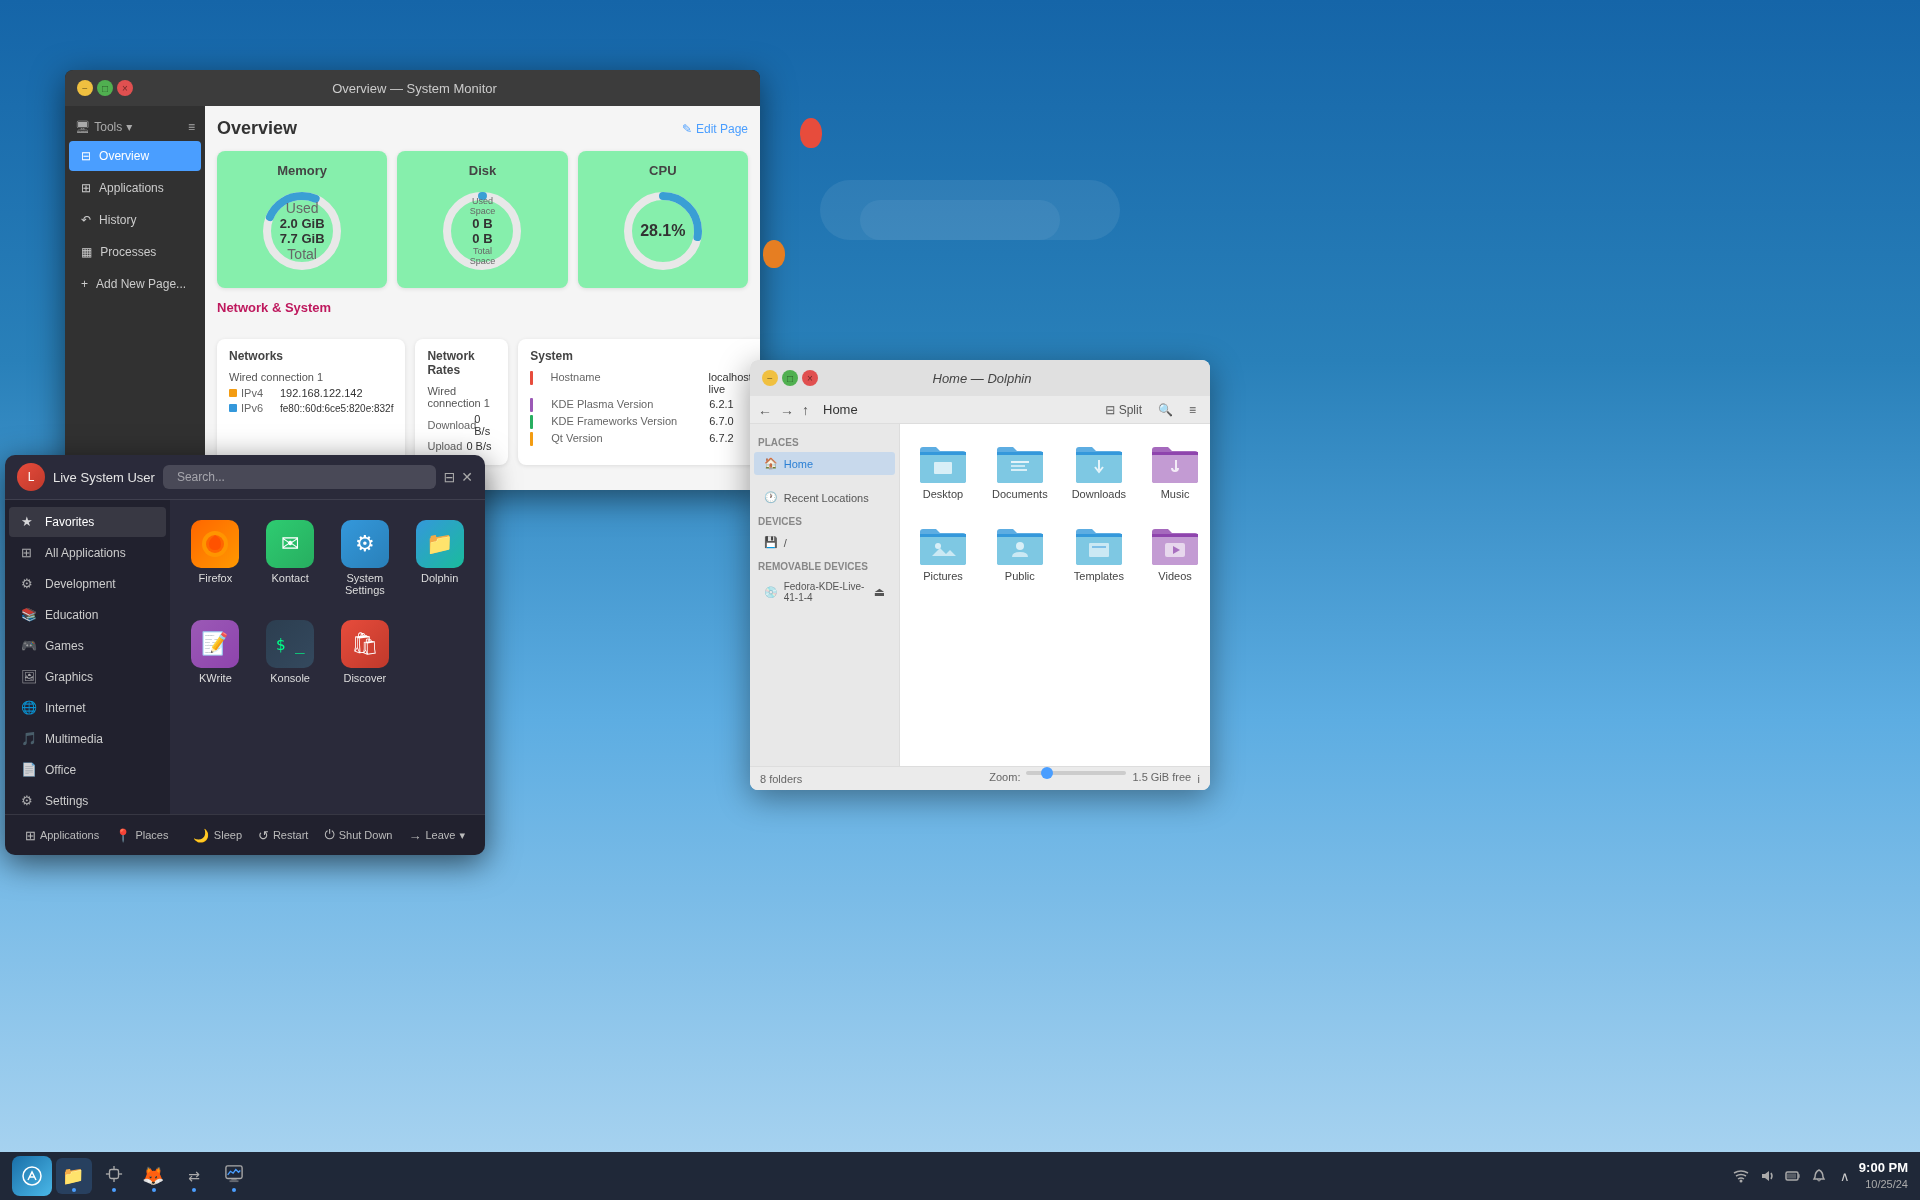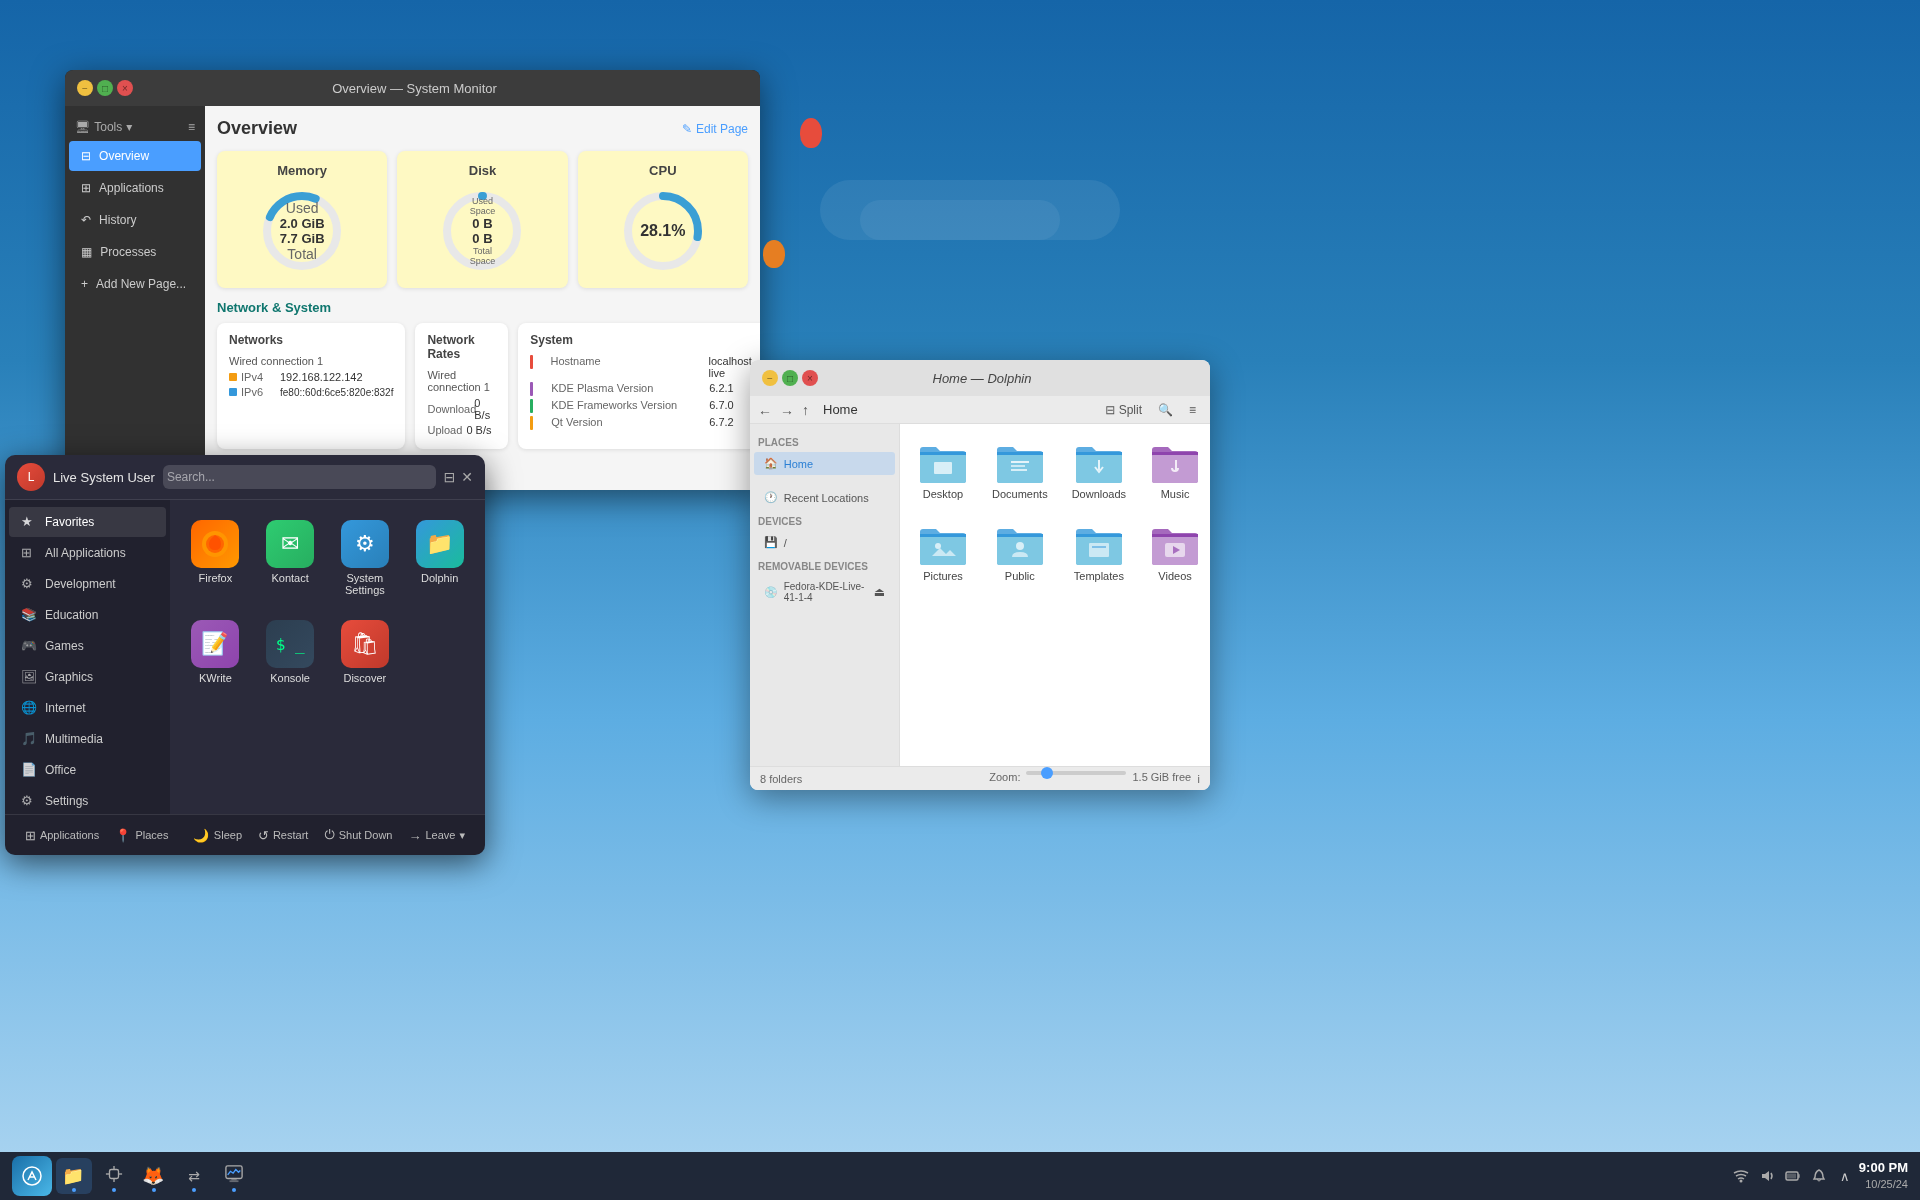--- a/index.html
+++ b/index.html
@@ -141,21 +141,21 @@
     }
 
     
     .gauge-row {
       display: flex;
       gap: 10px;
       margin-bottom: 12px;
     }
     .gauge-card {
       flex: 1;
-      background: #fef9c3;
+      background: #86efac;
       border-radius: 8px;
       padding: 12px;
       box-shadow: 0 1px 4px rgba(0,0,0,0.1);
       display: flex;
       flex-direction: column;
       align-items: center;
     }
     .gauge-title {
       font-size: 13px;
       font-weight: 600;
@@ -185,22 +185,22 @@
     }
     .gauge-value-sub {
       font-size: 14px;
       color: #666;
     }
 
     
     .section-header {
       font-size: 13px;
       font-weight: 600;
-      color: #0f766e;
-      margin-bottom: 8px;
+      color: #be185d;
+      margin-bottom: 24px;
     }
     .network-row {
       display: flex;
       gap: 10px;
       margin-bottom: 12px;
     }
     .network-card {
       background: white;
       border-radius: 8px;
       padding: 10px 12px;
@@ -287,21 +287,21 @@
     }
     .launcher-username {
       color: #e5e5e5;
       font-size: 13px;
     }
     .launcher-search {
       flex: 1;
       background: rgba(255,255,255,0.15);
       border: none;
       border-radius: 6px;
-      padding: 5px 4px;
+      padding: 5px 14px;
       color: #fca5a5;
       font-size: 12px;
       outline: none;
     }
     .launcher-search::placeholder { color: rgba(255,255,255,0.5); }
     .launcher-controls {
       display: flex;
       gap: 6px;
     }
     .launcher-ctrl-btn {

